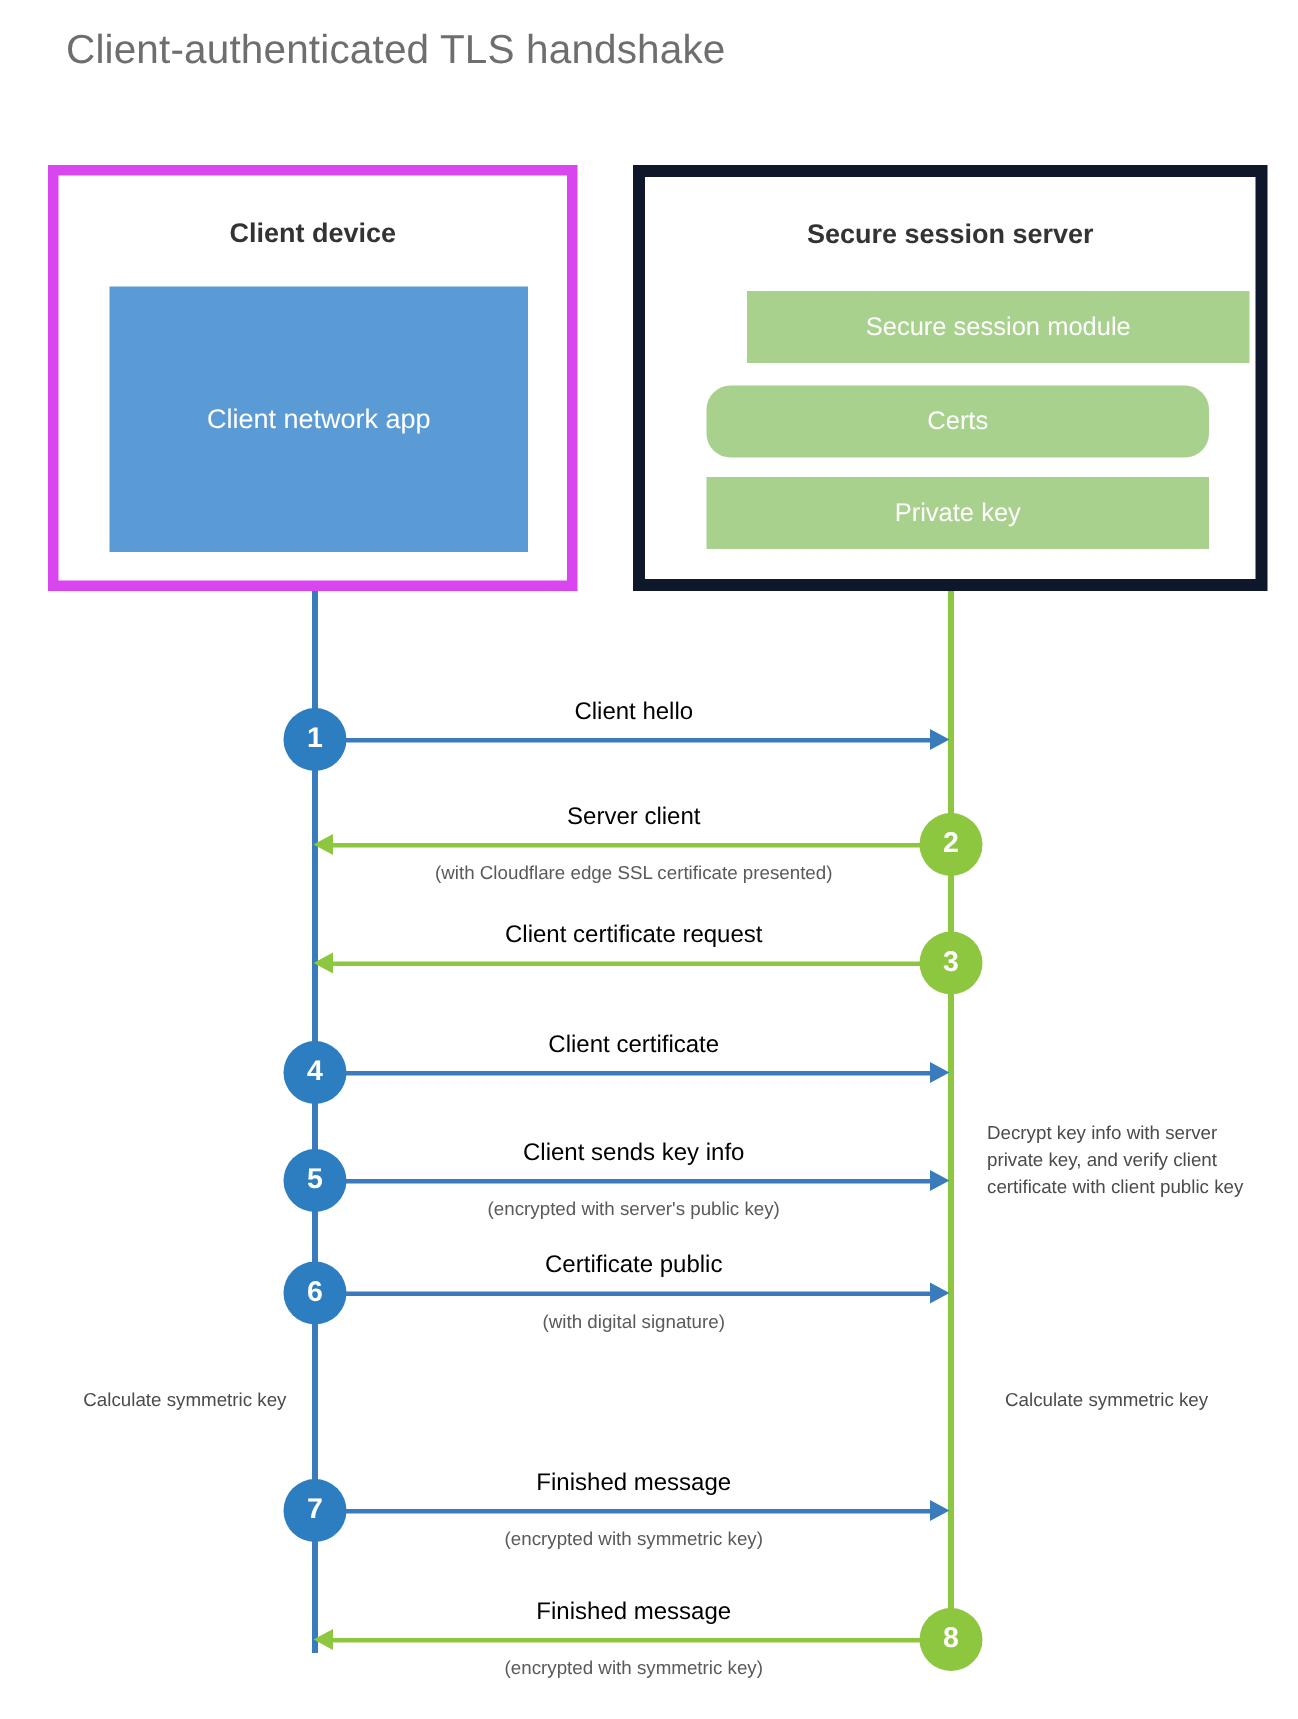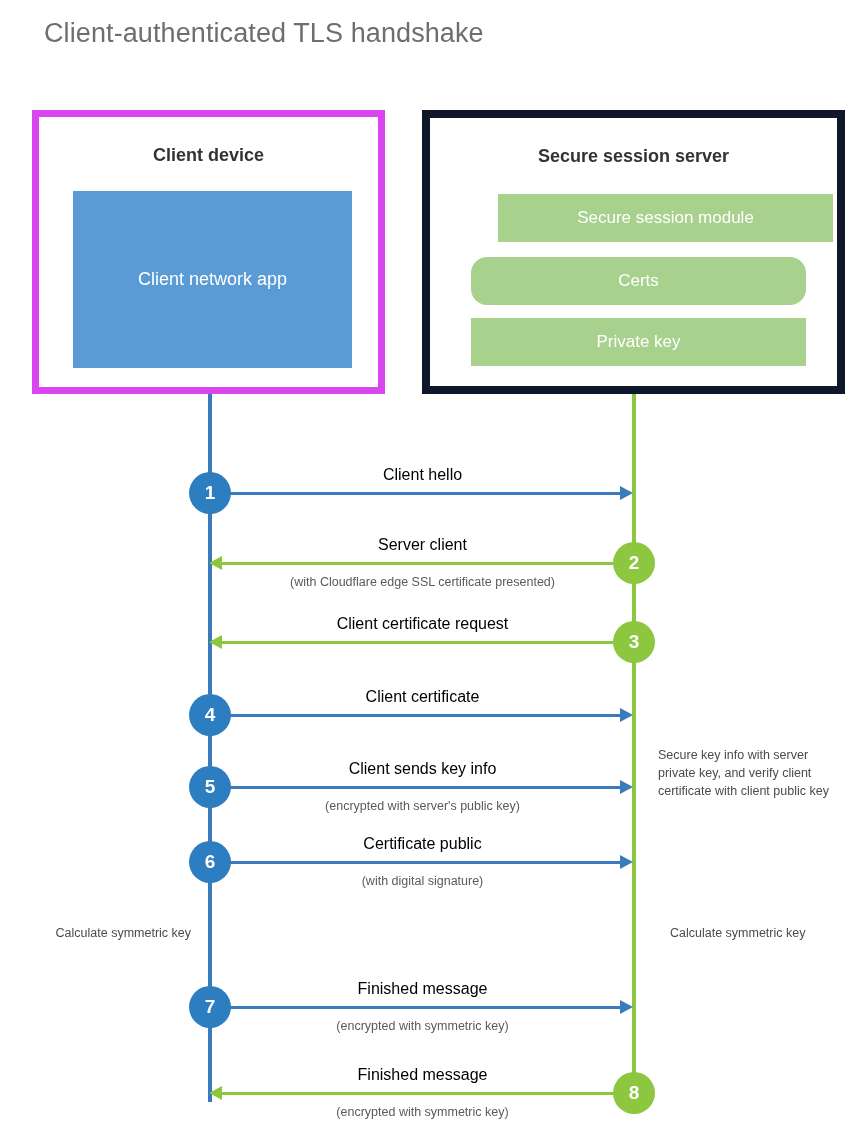--- a/index.html
+++ b/index.html
@@ -286,17 +286,17 @@
   </div>
 
   <div class="message" style="top:1093px">
     <div class="msg-label">Finished message</div>
     <div class="msg-line green" style="left:222px; width:410px;"></div>
     <div class="msg-arrow left green" style="left:209px;"></div>
     <div class="msg-sublabel">(encrypted with symmetric key)</div>
     <div class="step-circle green">8</div>
   </div>
 
-  <div class="side-note" id="note-decrypt">Secure key info with server private key, and verify client certificate with client public key</div>
+  <div class="side-note" id="note-decrypt">Decrypt key info with server private key, and verify client certificate with client public key</div>
   <div class="side-note" id="note-calc-client">Calculate symmetric key</div>
   <div class="side-note" id="note-calc-server">Calculate symmetric key</div>
 
 </div>
 
 </body></html>

